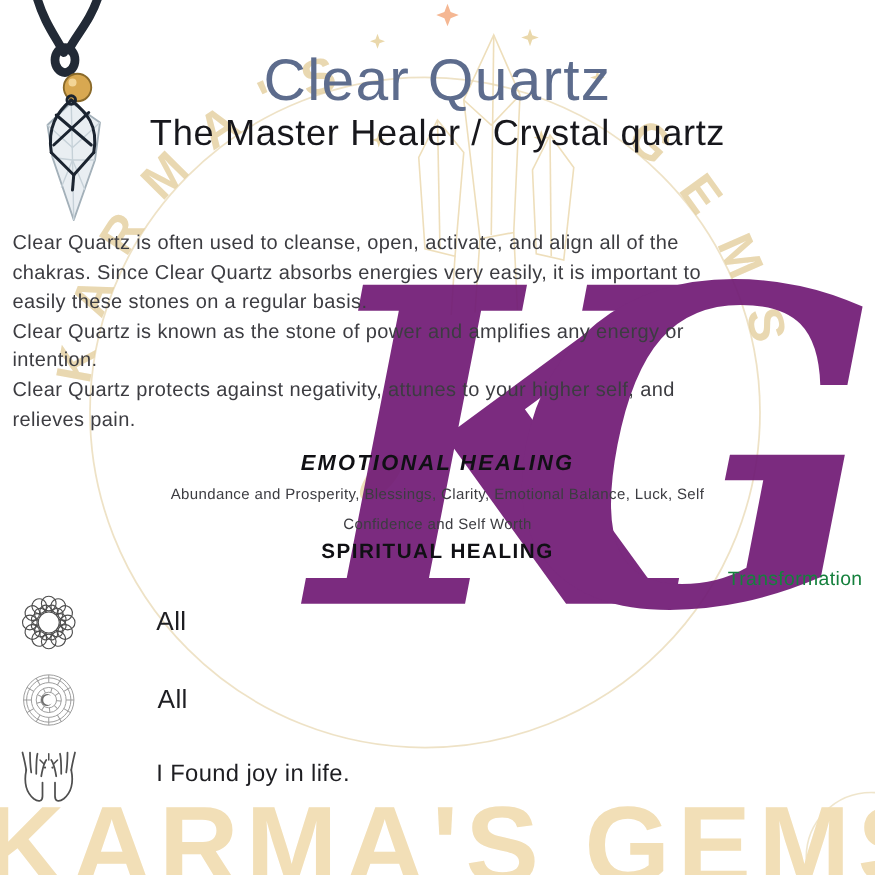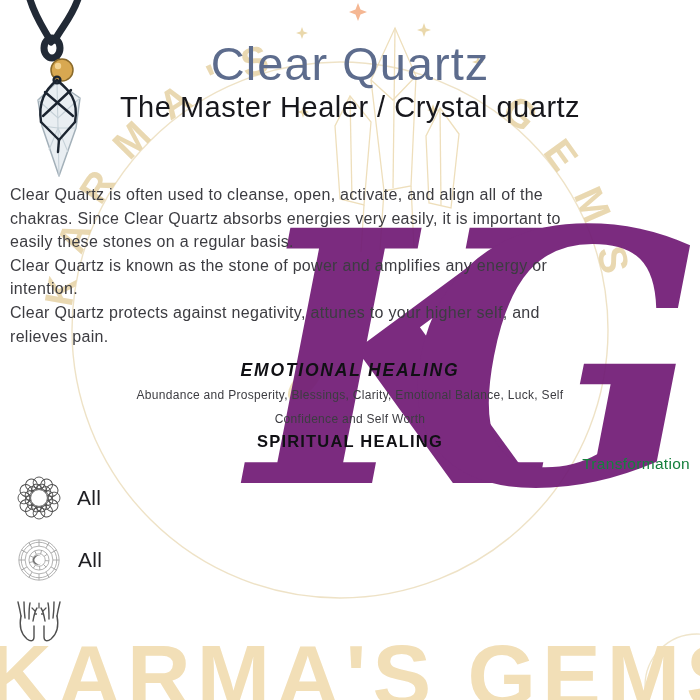--- a/index.html
+++ b/index.html
@@ -29,21 +29,21 @@
   .tagline{top:143px;font-size:22px;letter-spacing:.6px;color:#6f7e9d;}
   .description{top:183px;left:50%;transform:translateX(-50%);width:680px;
     font-size:16px;line-height:23.6px;letter-spacing:.3px;color:#3c3c41;text-align:left;z-index:2;position:absolute;}
   .sec1-head{top:360px;font-size:17.5px;font-weight:bold;letter-spacing:1.8px;color:#101014;font-style:italic;}
   .sec1-body{top:384px;left:50%;transform:translateX(-50%);width:680px;position:absolute;
     font-size:12px;line-height:23.5px;letter-spacing:.3px;color:#3c3c41;text-align:center;z-index:2;}
   .sec2-head{top:432px;font-size:16.5px;font-weight:bold;letter-spacing:1.2px;color:#101014;}
   .sec2-body{top:455px;left:50%;transform:translateX(-50%);width:680px;position:absolute;
     font-size:15.5px;letter-spacing:.3px;color:#15803d;text-align:right;z-index:2;}
   
-  .attr-row{position:absolute;display:flex;align-items:center;z-index:2;}
+  .attr-row{position:absolute;display:flex;align-items:center;z-index:2;gap:48px;}
   .attr-row .icon{flex:0 0 auto;}
   .attr-label{font-size:21px;letter-spacing:.3px;color:#1e1e22;margin-left:16px;}
   .row1{left:17px;top:476px;}
   .row2{left:16px;top:537px;}
   .row3{left:13px;top:596px;}
   .row3 .attr-label{font-size:19px;margin-left:12px;}
 </style>
 </head>
 <body>
 
@@ -245,15 +245,16 @@
 
         <g stroke-width="1.2">
           <path d="M26 12 L26 7"></path>
           <path d="M22 15 L19 12"></path>
           <path d="M30 15 L33 12"></path>
         </g>
       </g>
       <circle cx="23" cy="18" r="0.9" fill="#4f4f4f"></circle>
       <circle cx="29" cy="18" r="0.9" fill="#4f4f4f"></circle>
     </svg>
+    <span class="attr-label">I Found joy in life.</span>
   </div>
 
 </div>
 
 </body></html>

